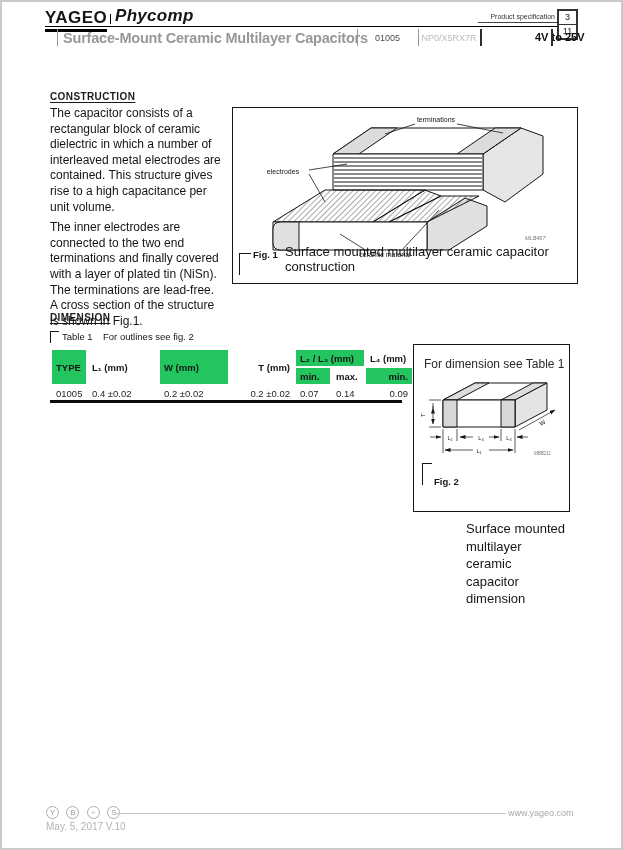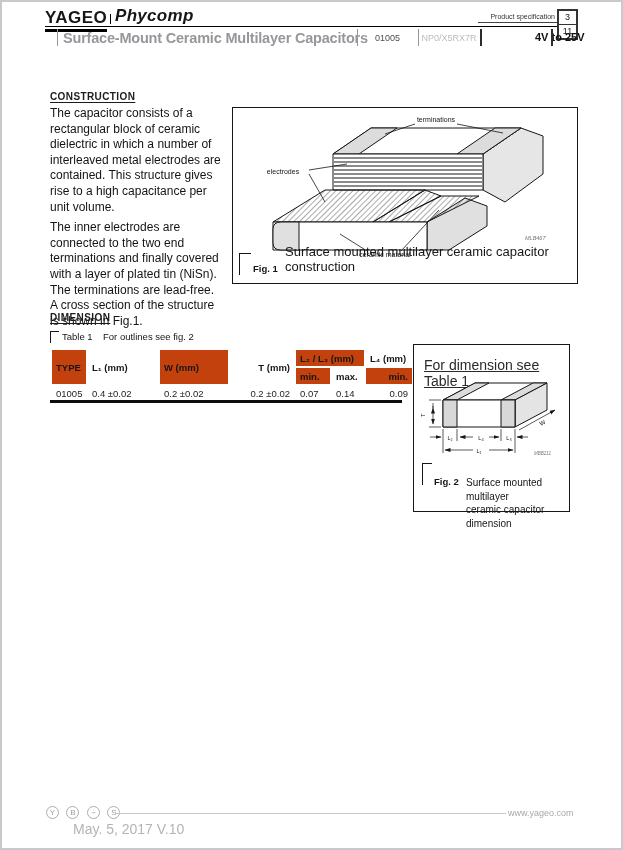--- a/index.html
+++ b/index.html
@@ -41,37 +41,37 @@
   .fig-caption { font-size:13px; color:#161616; }
 
   
   .tbl-bracket { left:50px; top:331px; width:9px; height:12px; border-left:1px solid #161616; border-top:1px solid #161616; }
   .tbl-label { left:62px; top:331px; font-size:9.5px; font-weight:normal; }
   .tbl-note { left:103px; top:331px; font-size:9.5px; }
   table.dim { left:50px; top:348px; border-collapse:separate; border-spacing:2px 2px; table-layout:fixed; width:352px; }
   table.dim th, table.dim td { font-size:9.5px; padding:2px 4px; text-align:left; vertical-align:middle; white-space:nowrap; }
   table.dim th { font-weight:bold; height:16px; }
   table.dim td { height:15px; color:#1e1e1e; }
-  .bg-g { background:#c2410c;margin-top:12px; }
+  .bg-g { background:#22c55e;margin-top:12px; }
   .ta-r { text-align:right !important; }
   .tbl-bottom-rule { left:50px; top:400px; width:352px; height:2.5px; background:#0c0c0c; }
 
   
   .outlines-heading { left:413px; top:329px; font-size:10.5px; font-weight:bold; letter-spacing:.3px;margin-top:20px; }
   .out-box { left:413px; top:344px; width:157px; height:168px; }
-  .out-note { left:423px; top:356px; font-size:14px; color:#2a2a2a;text-decoration:underline; }
-  .fig2-caption { font-size:10px; line-height:1.35; }
+  .out-note { left:423px; top:356px; font-size:12px; color:#2a2a2a; }
+  .fig2-caption { font-size:13px; line-height:1.35;margin-top:44px; }
 
   
   .foot-icons { left:46px; top:806px; }
   .foot-icon { display:inline-block; width:13px; height:13px; margin-right:3px; border:1px solid #adadad;
     border-radius:50%; color:#9c9c9c; font-size:8px; line-height:11px; text-align:center; vertical-align:top; }
   .foot-rule { left:116px; top:813px; width:390px; height:1px; background:#c6c6c6; }
   .foot-site { left:508px; top:808px; font-size:9px; color:#a9a9a9; }
-  .foot-date { left:46px; top:821px; font-size:14px; color:#b4b4b4;margin-left:27px; }
+  .foot-date { left:46px; top:821px; font-size:10px; color:#b4b4b4; }
 
   svg text { font-family:"Liberation Sans","DejaVu Sans",sans-serif; }
 </style>
 </head>
 <body>
 
 <div class="abs page-frame"></div>
 
 <div class="abs brand-yageo">YAGEO</div>
 <div class="abs brand-tick"></div>
@@ -142,21 +142,21 @@
         <line x1="74" y1="64" x2="90" y2="92"></line>
       <line x1="132" y1="141" x2="105" y2="124"></line>
         <line x1="166" y1="141" x2="204" y2="100"></line>
     </g>
     <text x="201" y="12" text-anchor="middle" font-size="7" fill="#161616">terminations</text>
     <text x="48" y="64" text-anchor="middle" font-size="7" fill="#161616">electrodes</text>
     <text x="150" y="147" text-anchor="middle" font-size="7" fill="#161616">ceramic material</text>
     <text x="290" y="130" font-size="5.5" font-style="italic" fill="#777">MLB467</text>
   </svg>
   <div class="abs bracket" style="left:6px; bottom:8px; width:12px; height:22px;"></div>
-  <div class="abs fig-label" style="left:20px; bottom:9px;">Fig. 1</div>
+  <div class="abs fig-label" style="left:20px; bottom:23px;">Fig. 1</div>
   <div class="abs fig-caption" style="left:52px; bottom:9px;">Surface mounted multilayer ceramic capacitor construction</div>
 </div>
 
 <div class="abs sec-heading" style="left:50px; top:312px;">DIMENSION</div>
 <div class="abs tbl-bracket"></div>
 <div class="abs tbl-label">Table 1</div>
 <div class="abs tbl-note">For outlines see fig. 2</div>
 
 <table class="abs dim">
   <colgroup>

